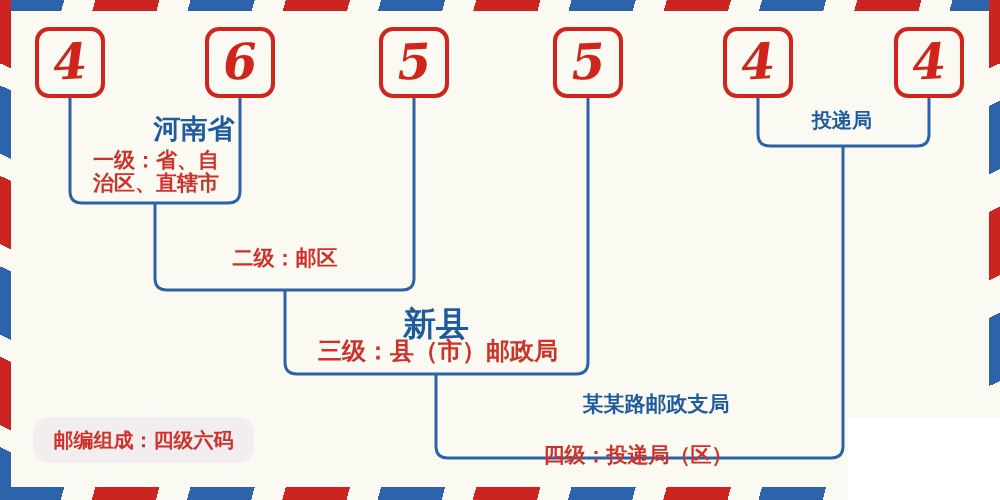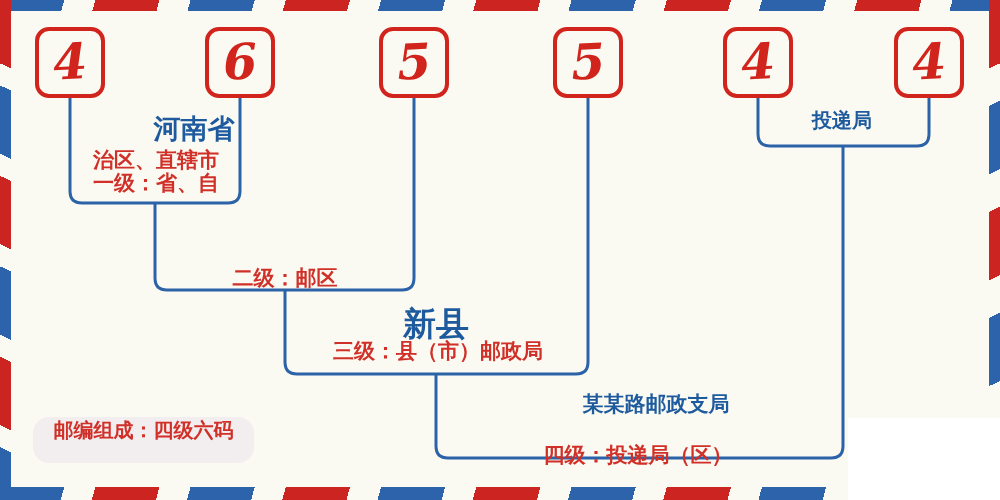--- a/index.html
+++ b/index.html
@@ -59,31 +59,31 @@
   .connectors path{fill:none;stroke:var(--line-blue);stroke-width:3;}
   
   .lbl{
     position:absolute;transform:translate(-50%,-50%);
     white-space:nowrap;font-weight:bold;z-index:4;text-align:center;
   }
   .blue-title{color:var(--title-blue);font-family:"DejaVu Serif", serif;}
   .red-desc{color:var(--text-red);font-family:"DejaVu Sans", sans-serif;}
   .l1-title{left:156px;top:129px;font-size:27px;margin-left:38px;}
   .l1-desc{left:156px;top:172px;font-size:21px;line-height:23px;}
-  .l2-desc{left:285px;top:278px;font-size:21px;}
+  .l2-desc{left:285px;top:258px;font-size:21px;}
   .l3-title{left:436px;top:324px;font-size:33px;}
-  .l3-desc{left:438px;top:351px;font-size:21px;}
+  .l3-desc{left:438px;top:351px;font-size:24px;}
   .l4-title{left:656px;top:404px;font-size:21px;}
   .l4-desc{left:638px;top:455px;font-size:21px;}
   .delivery-title{left:842px;top:120px;font-size:20px;}
   
   .badge{
     position:absolute;left:33px;top:417px;width:221px;height:46px;
     background:var(--badge-background);border-radius:16px;
-    display:flex;align-items:flex-start;justify-content:center;z-index:4;
+    display:flex;align-items:center;justify-content:center;z-index:4;
   }
   .badge span{
     color:var(--text-red);font-weight:bold;font-size:20px;
     font-family:"DejaVu Sans", sans-serif;white-space:nowrap;
   }
 </style>
 </head>
 <body>
 
 <div class="strip h top"></div>
@@ -114,22 +114,22 @@
 <svg class="connectors" width="1000" height="500" viewBox="0 0 1000 500">
   <path d="M 70 97 L 70 191 Q 70 203 82 203 L 228 203 Q 240 203 240 191 L 240 97"></path>
   <path d="M 155 203 L 155 278 Q 155 290 167 290 L 402 290 Q 414 290 414 278 L 414 97"></path>
   <path d="M 285 290 L 285 362 Q 285 374 297 374 L 576 374 Q 588 374 588 362 L 588 97"></path>
   <path d="M 436 374 L 436 446 Q 436 458 448 458 L 831 458 Q 843 458 843 446 L 843 146"></path>
   <path d="M 758 97 L 758 134 Q 758 146 770 146 L 917 146 Q 929 146 929 134 L 929 97"></path>
 </svg>
 
 <div class="lbl blue-title l1-title">河南省</div>
 <div class="lbl red-desc l1-desc">
+  <div>一级：省、自</div>
   <div>治区、直辖市</div>
-  <div>一级：省、自</div>
 </div>
 <div class="lbl red-desc l2-desc">二级：邮区</div>
 <div class="lbl blue-title l3-title">新县</div>
 <div class="lbl red-desc l3-desc">三级：县（市）邮政局</div>
 <div class="lbl blue-title l4-title">某某路邮政支局</div>
 <div class="lbl red-desc l4-desc">四级：投递局（区）</div>
 <div class="lbl blue-title delivery-title">投递局</div>
 
 <div class="badge">
   <span>邮编组成：四级六码</span>

